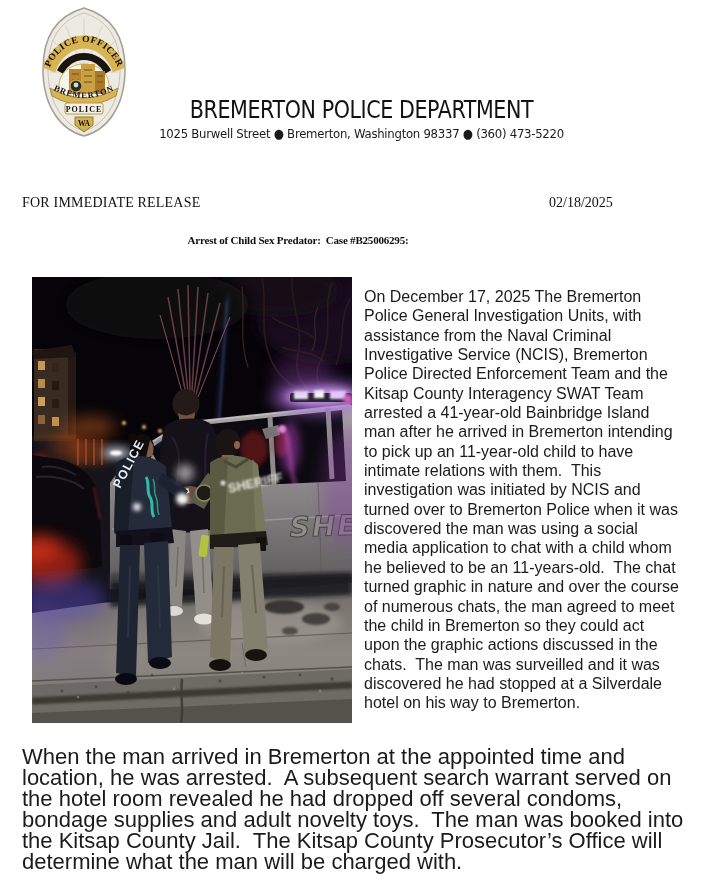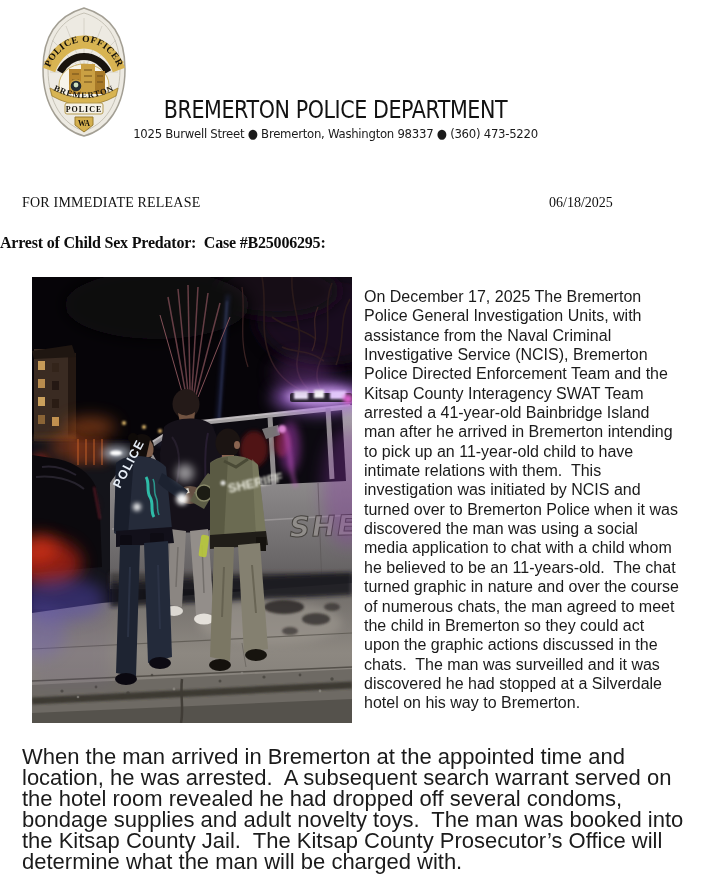--- a/index.html
+++ b/index.html
@@ -1,29 +1,29 @@
 <!DOCTYPE html>
 <html><head>
 <meta charset="utf-8">
 <style>
   html,body{margin:0;padding:0;background:#ffffff;}
   .page{position:relative;width:716px;height:880px;background:#ffffff;overflow:hidden;
         font-family:"Liberation Sans",sans-serif;color:#161616;}
   .badge-wrap{position:absolute;left:36px;top:6px;width:96px;height:132px;}
-  .hdr{position:absolute;left:0;top:97px;width:671px;text-align:center;}
+  .hdr{position:absolute;left:0;top:97px;width:671px;text-align:center;padding-left:26px;}
   .dept{font-family:"DejaVu Sans",sans-serif;font-size:24px;line-height:26px;color:#121212;
         letter-spacing:-0.5px;white-space:nowrap;transform:scaleX(.86);transform-origin:50% 50%;}
   .addr{font-family:"DejaVu Sans",sans-serif;font-size:13px;line-height:16px;color:#1a1a1a;
         margin-top:3px;letter-spacing:-0.3px;white-space:nowrap;transform:scaleX(.9);transform-origin:50% 50%;}
   .release-label{position:absolute;left:22px;top:195px;font-family:"Liberation Serif",serif;
         font-size:14px;color:#101010;letter-spacing:.2px;text-align:center;}
   .release-date{position:absolute;left:549px;top:195px;font-family:"Liberation Serif",serif;
         font-size:14px;color:#101010;}
-  .case-title{position:absolute;left:0;top:234px;width:596px;
-        font-family:"Liberation Serif",serif;font-weight:bold;font-size:16px;color:#0d0d0d;
+  .case-title{position:absolute;left:0;top:234px;width:596px;text-align:center;
+        font-family:"Liberation Serif",serif;font-weight:bold;font-size:11px;color:#0d0d0d;
         letter-spacing:-0.2px;white-space:pre;}
   .photo-box{position:absolute;left:32px;top:277px;width:320px;height:446px;}
   .main-col{position:absolute;left:364px;top:287px;width:318px;font-size:16px;line-height:19.35px;
         color:#1b1b1b;white-space:pre-wrap;}
   .closing{position:absolute;left:22px;top:746px;width:668px;font-size:22px;line-height:21px;
         color:#1b1b1b;white-space:pre-wrap;}
 </style>
 </head>
 <body>
 
@@ -81,21 +81,21 @@
       <text x="48" y="119.5" text-anchor="middle" font-family="Liberation Serif,serif" font-size="7.5" font-weight="bold" fill="#14110b">WA</text>
     </svg>
   </div>
 
   <div class="hdr">
     <div class="dept">BREMERTON POLICE DEPARTMENT</div>
     <div class="addr">1025 Burwell Street ● Bremerton, Washington 98337 ● (360) 473-5220</div>
   </div>
 
   <div class="release-label">FOR IMMEDIATE RELEASE</div>
-  <div class="release-date">06/18/2025</div>
+  <div class="release-date">02/18/2025</div>
 
   <div class="case-title">Arrest of Child Sex Predator:  Case #B25006295:</div>
 
   <div class="photo-box">
     <svg width="320" height="446" viewBox="0 0 320 446" xmlns="http://www.w3.org/2000/svg">
       <defs>
         <linearGradient id="carG" x1="0" y1="0" x2="0" y2="1">
           <stop offset="0" stop-color="#aba8a9"></stop>
             <stop offset="0.45" stop-color="#8a8788"></stop>
           <stop offset="1" stop-color="#5e5b5c"></stop>

